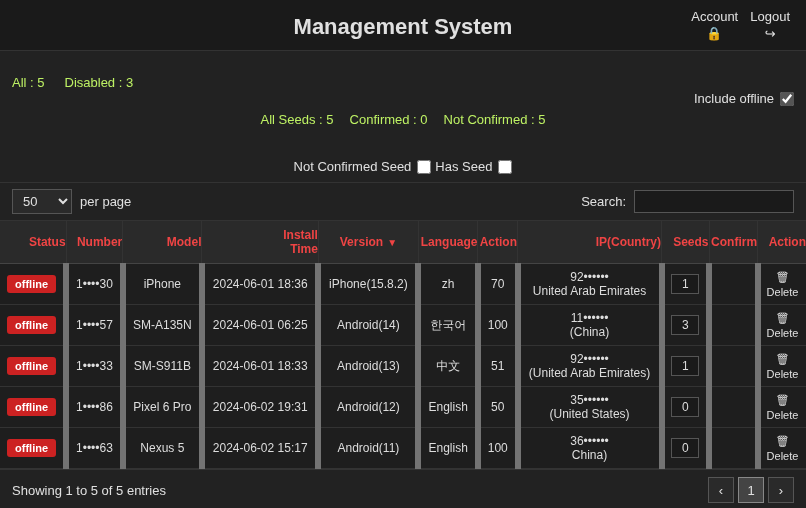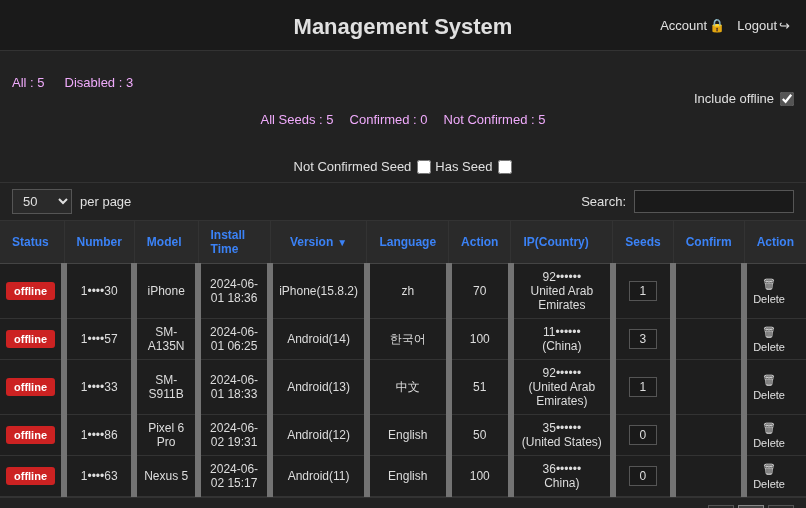--- a/index.html
+++ b/index.html
@@ -31,21 +31,21 @@
       display: flex;
       align-items: center;
       gap: 12px;
     }
     .account-btn, .logout-btn {
       background: none;
       border: none;
       color: #e0e0e0;
       cursor: pointer;
       display: flex;
-      flex-direction: row;
+      flex-direction: column;
       align-items: center;
       font-size: 13px;
       gap: 2px;
     }
     .toolbar {
       background: #222;
       padding: 8px 12px;
       display: flex;
       flex-direction: column;
       gap: 6px;
@@ -56,21 +56,21 @@
       align-items: center;
       justify-content: space-between;
     }
     .toolbar-row1-left {
       display: flex;
       align-items: center;
       gap: 20px;
     }
     .stat-item {
       font-size: 13px;
-      color: #f0abfc;
+      color: #bef264;
     }
     .toolbar-row1-right {
       display: flex;
       align-items: center;
       gap: 16px;
     }
     .toolbar-row2 {
       display: flex;
       align-items: center;
       justify-content: space-between;
@@ -127,24 +127,24 @@
     table {
       width: 100%;
       border-collapse: collapse;
       background: #1e1e1e;
     }
     thead tr {
       background: #2a2a2a;
       border-bottom: 1px solid #444;
     }
     thead th {
-      padding: 7px 12px;
-      text-align: left;
+      padding: 7px 0;
+      text-align: right;
       font-size: 12px;
-      color: #3b82f6;
+      color: #ef4444;
       font-weight: bold;
       border-right: 1px solid #333;
       white-space: nowrap;
     }
     thead th:last-child { border-right: none; }
     tbody tr {
       border-bottom: 1px solid #333;
     }
     tbody td {
       padding: 6px 6px;

